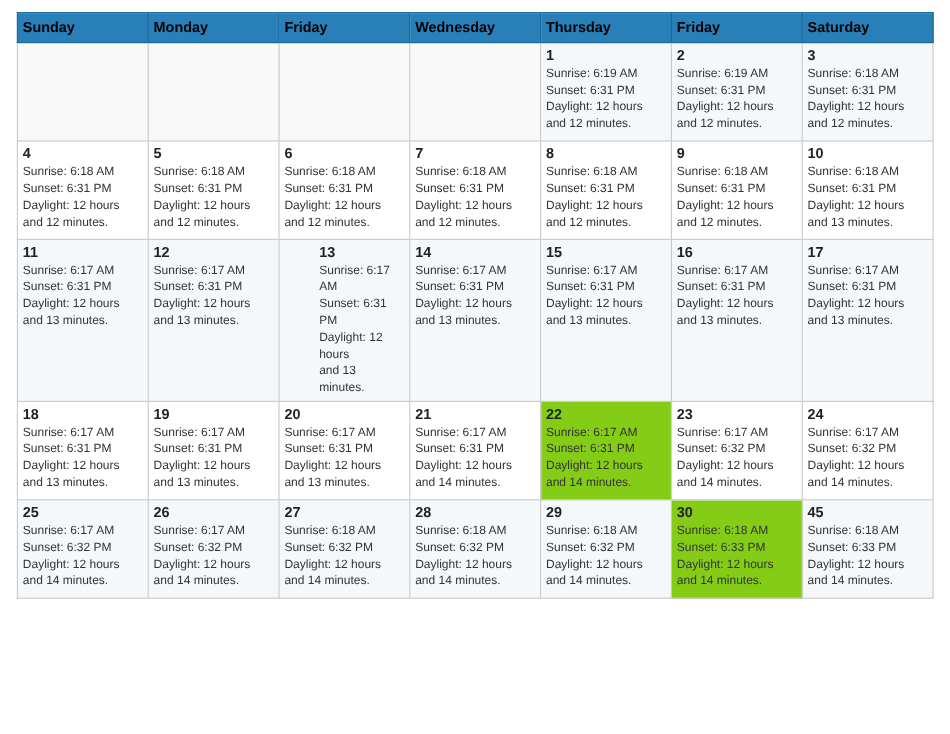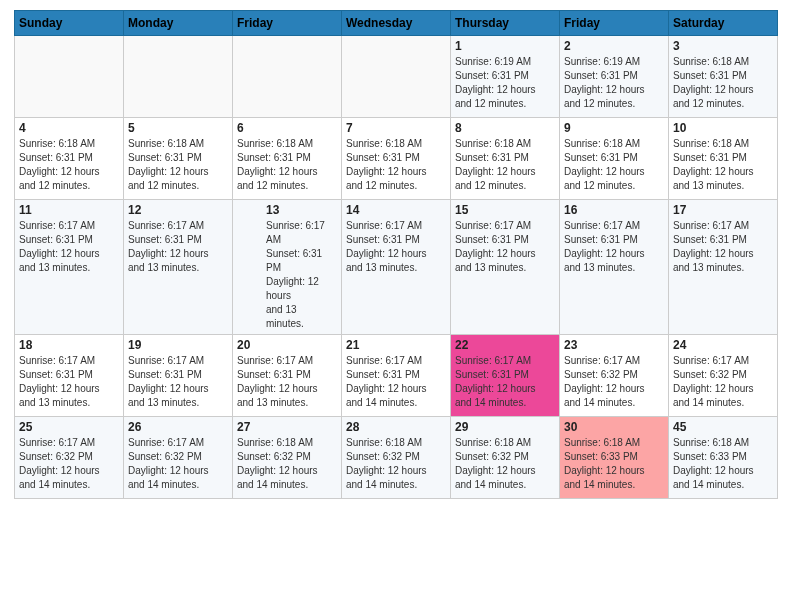--- a/index.html
+++ b/index.html
@@ -258,21 +258,21 @@
 Daylight: 12 hours
 and 13 minutes.</div>
           </td>
           <td style="background: rgb(255, 255, 255);">
             <span class="day-num">21</span>
             <div class="day-info" style="white-space: pre-line;">Sunrise: 6:17 AM
 Sunset: 6:31 PM
 Daylight: 12 hours
 and 14 minutes.</div>
           </td>
-          <td style="background: #ec4899;">
+          <td style="background: #84cc16;">
             <span class="day-num">22</span>
             <div class="day-info" style="white-space: pre-line;">Sunrise: 6:17 AM
 Sunset: 6:31 PM
 Daylight: 12 hours
 and 14 minutes.</div>
           </td>
           <td style="background: rgb(255, 255, 255);">
             <span class="day-num">23</span>
             <div class="day-info" style="white-space: pre-line;">Sunrise: 6:17 AM
 Sunset: 6:32 PM
@@ -316,21 +316,21 @@
 Daylight: 12 hours
 and 14 minutes.</div>
           </td>
           <td style="background: rgb(245, 248, 251);">
             <span class="day-num">29</span>
             <div class="day-info" style="white-space: pre-line;">Sunrise: 6:18 AM
 Sunset: 6:32 PM
 Daylight: 12 hours
 and 14 minutes.</div>
           </td>
-          <td style="background: #fca5a5; margin-top: 28px;">
+          <td style="background: #84cc16; margin-top: 28px;">
             <span class="day-num">30</span>
             <div class="day-info" style="white-space: pre-line;">Sunrise: 6:18 AM
 Sunset: 6:33 PM
 Daylight: 12 hours
 and 14 minutes.</div>
           </td>
           <td style="background: rgb(245, 248, 251);">
             <span class="day-num">45</span>
             <div class="day-info" style="white-space: pre-line;">Sunrise: 6:18 AM
 Sunset: 6:33 PM

